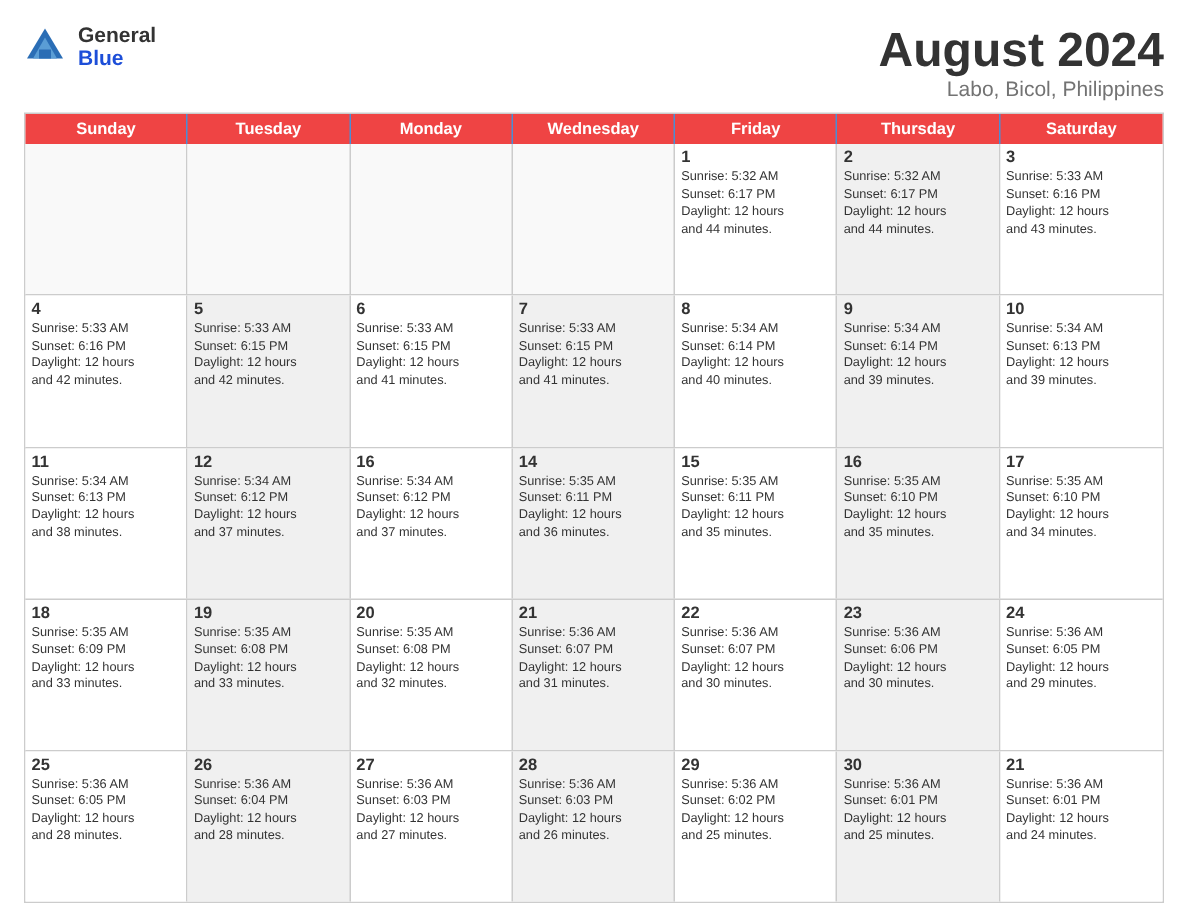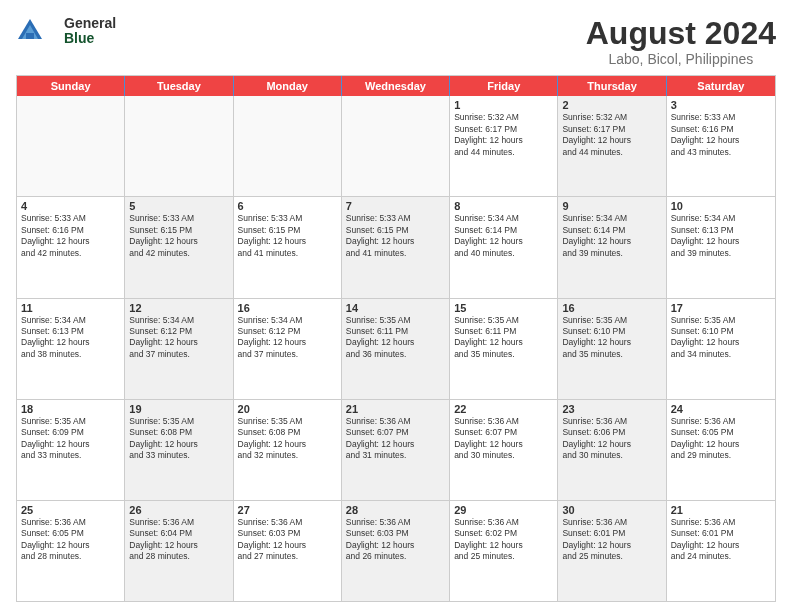--- a/index.html
+++ b/index.html
@@ -19,43 +19,43 @@
     }
     .header {
       display: flex;
       justify-content: space-between;
       align-items: flex-start;
       margin-bottom: 8px;
     }
     .logo {
       display: flex;
       align-items: center;
-      gap: 20px;
+      gap: 8px;
     }
     .logo-text {
       display: flex;
       flex-direction: column;
       line-height: 1.1;
     }
     .logo-general {
       font-size: 14px;
       font-weight: bold;
       color: #333;
     }
     .logo-blue {
       font-size: 14px;
       font-weight: bold;
-      color: #14532d;
+      color: #1d4ed8;
     }
     .logo-icon {
       width: 28px;
       height: 28px;
     }
     .title-area {
-      text-align: center;
+      text-align: right;
     }
     .main-title {
       font-size: 32px;
       font-weight: bold;
       color: #333;
       line-height: 1.1;
     }
     .subtitle {
       font-size: 14px;
       color: #737373;

